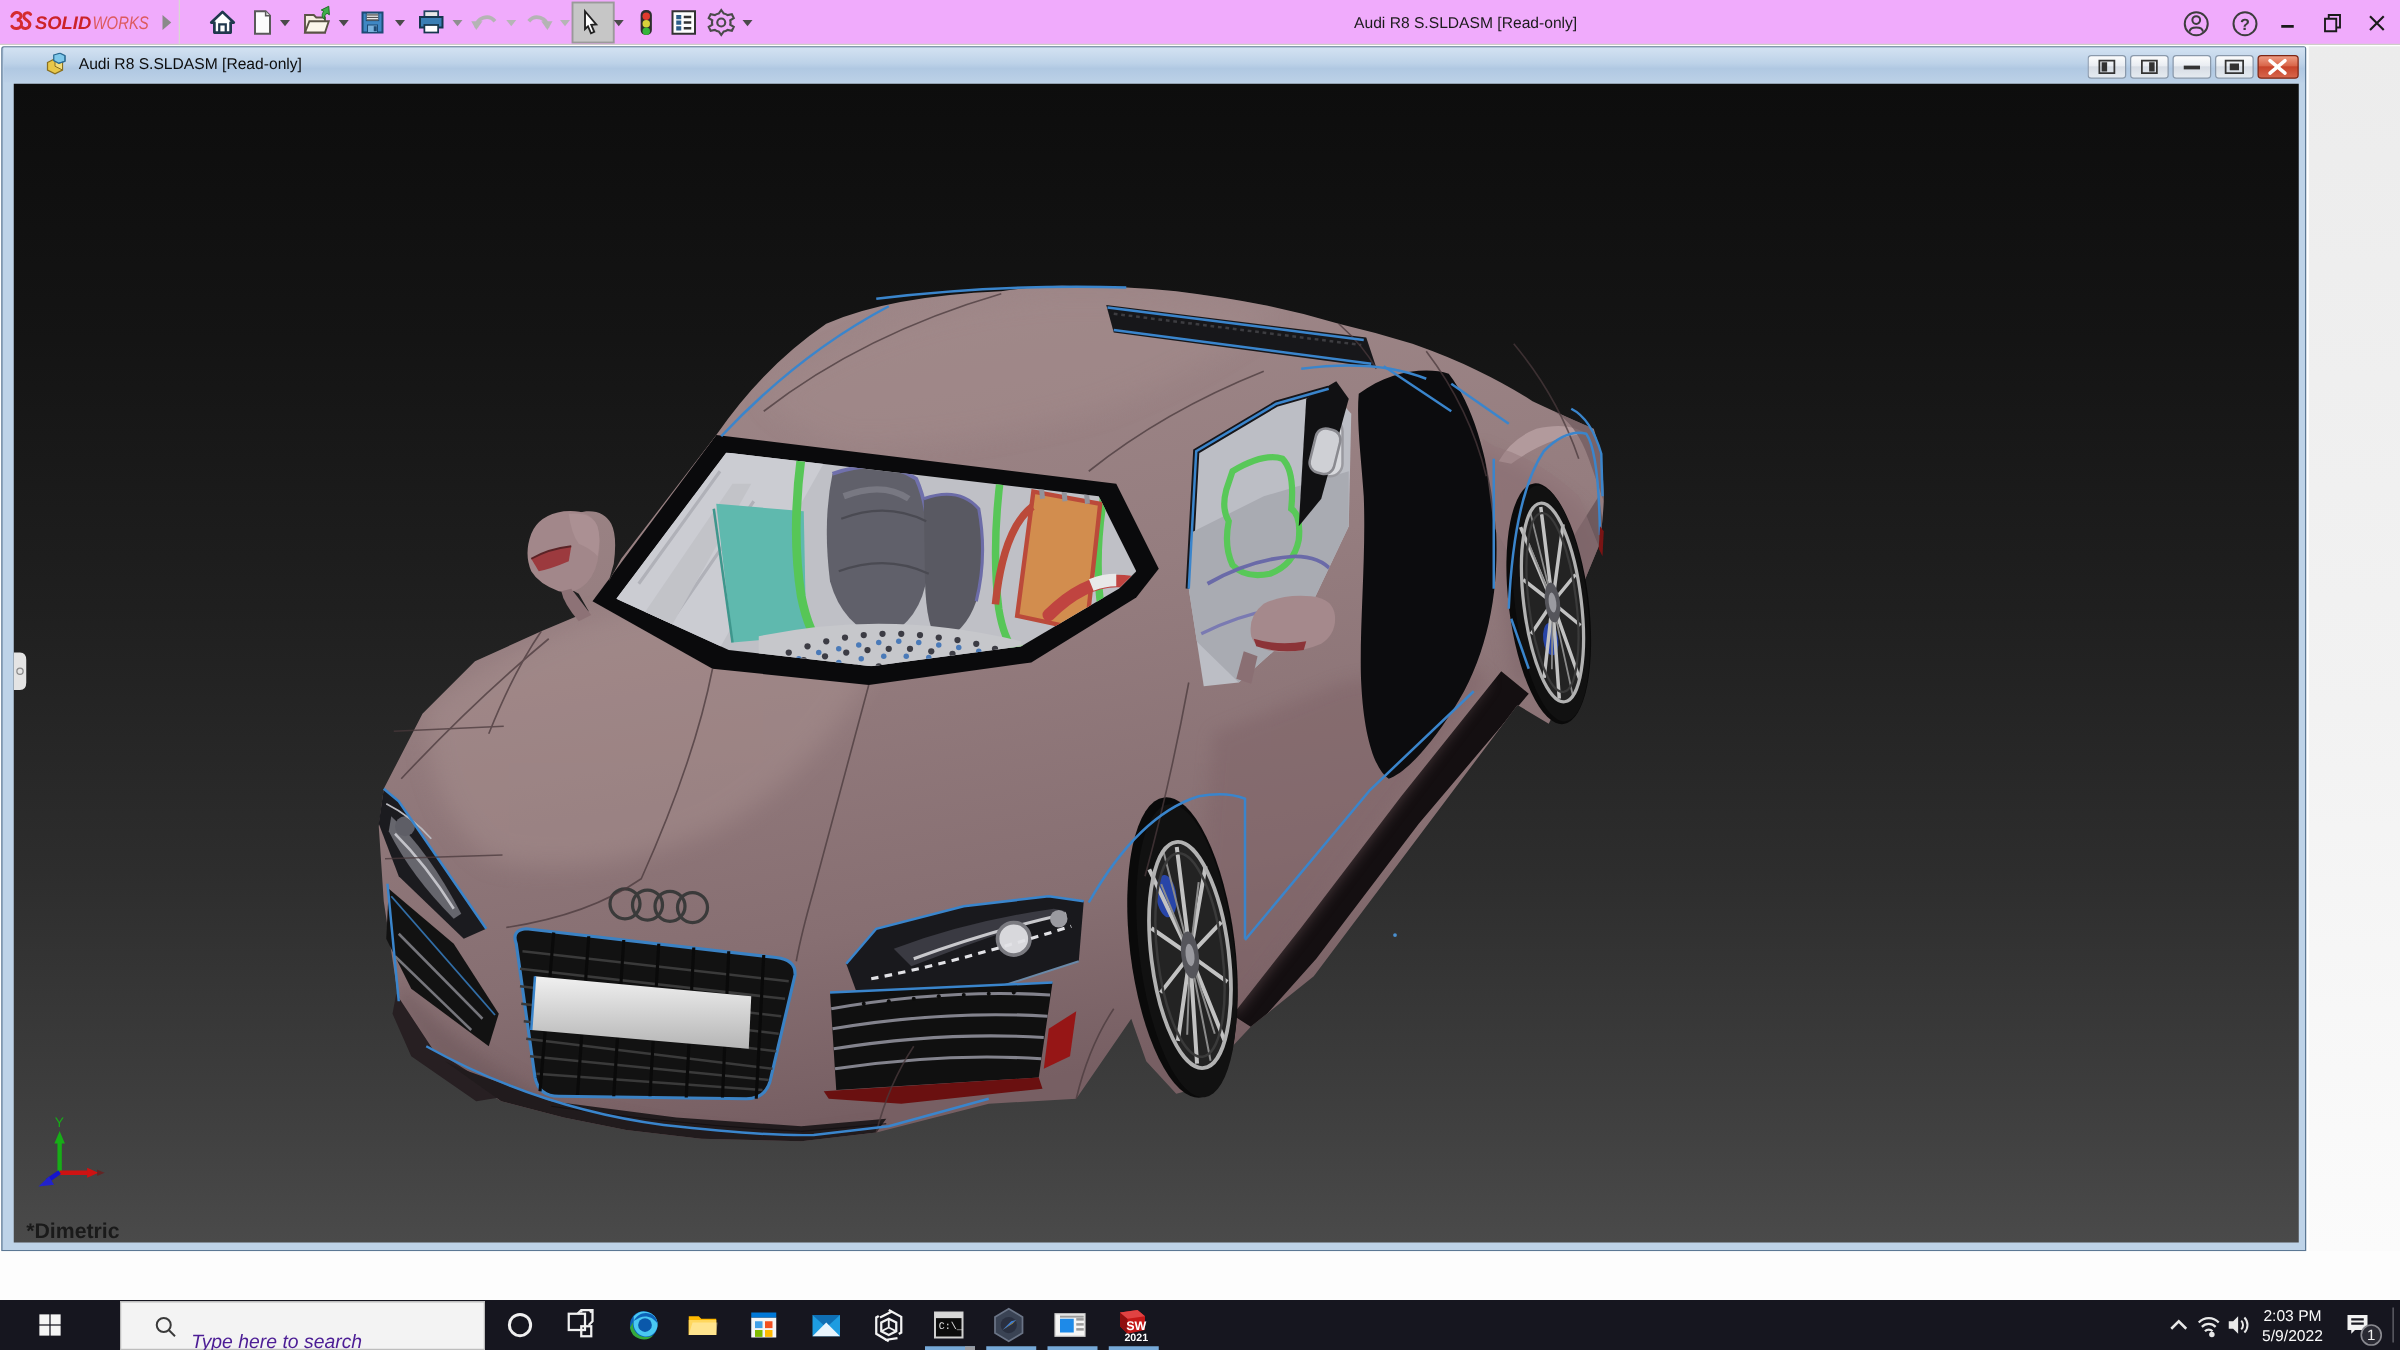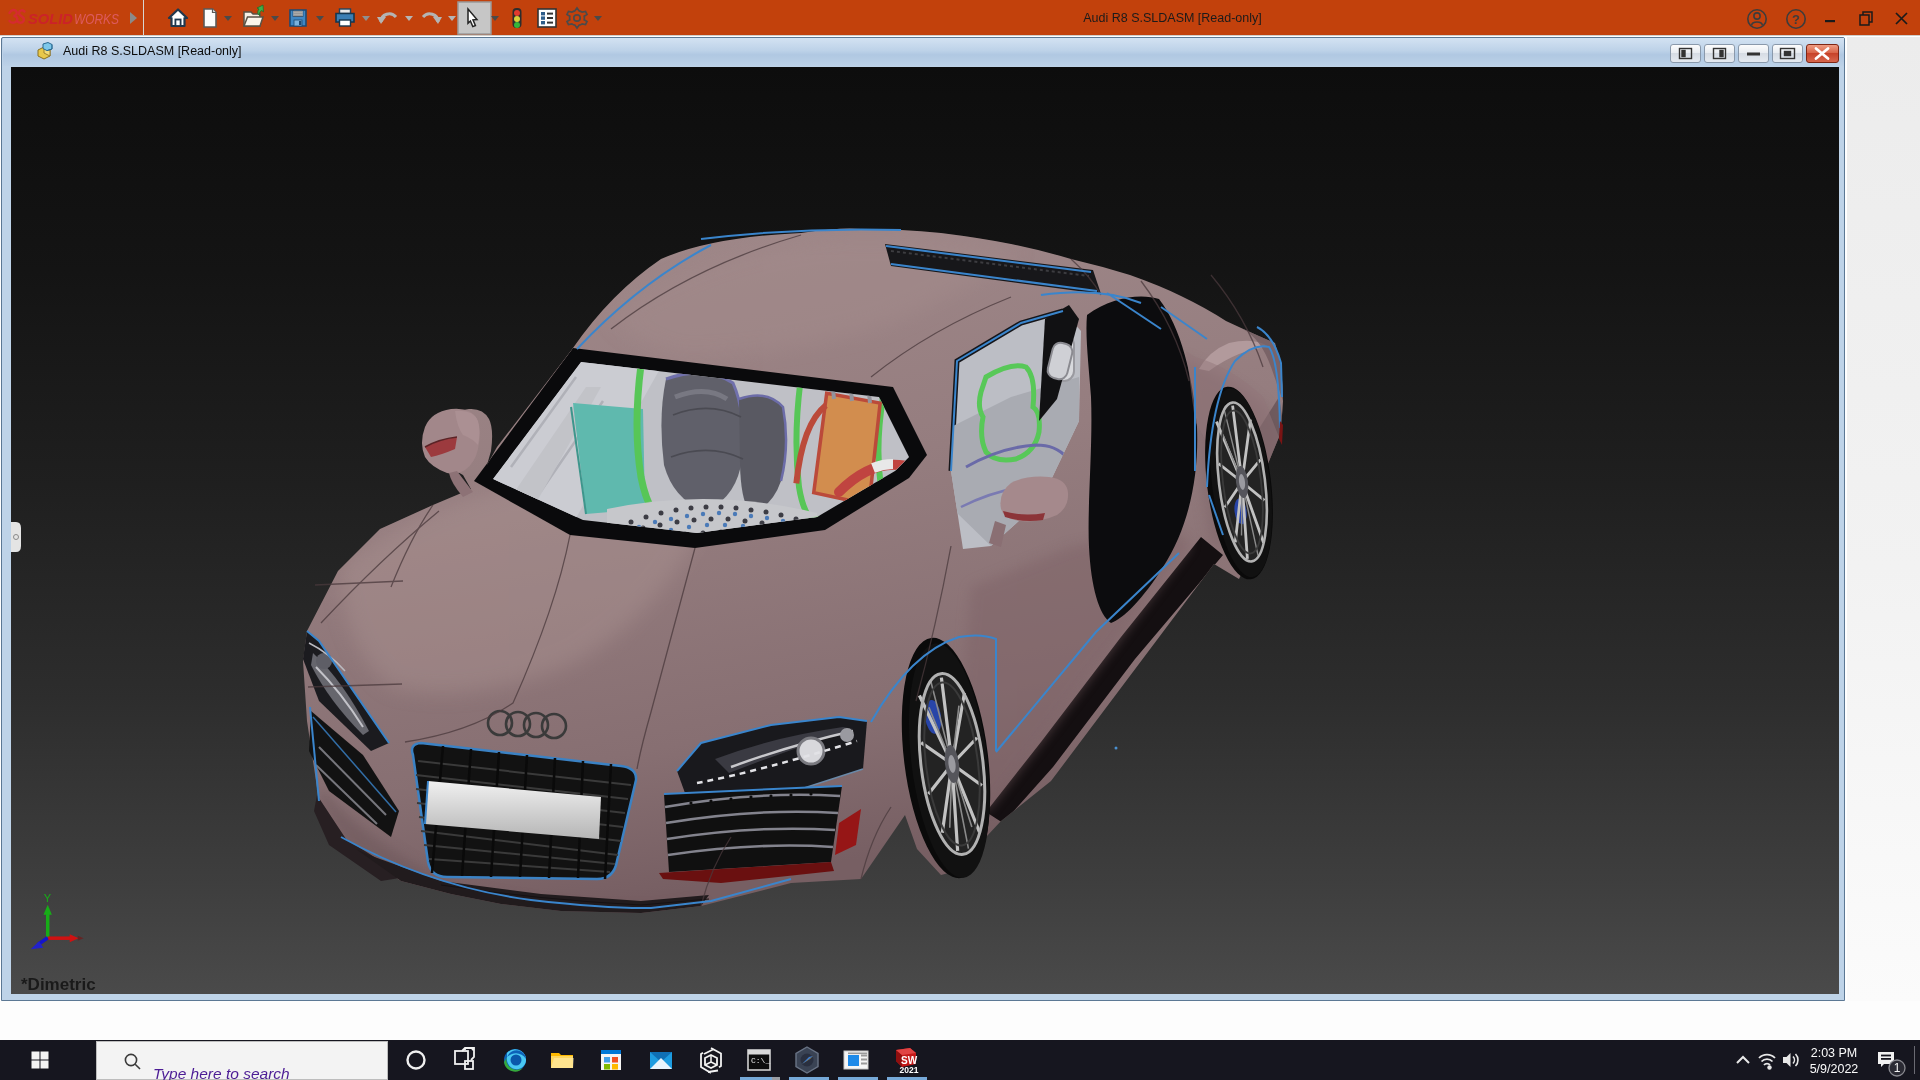--- a/index.html
+++ b/index.html
@@ -1,19 +1,19 @@
 <!DOCTYPE html>
 <html><head>
 <meta charset="utf-8">
 <style>
   * { margin:0; padding:0; box-sizing:border-box; }
   html,body { width:1920px; height:1080px; overflow:hidden; font-family:"Liberation Sans",sans-serif; background:#ffffff; }
   .abs { position:absolute; }
   
-  #topbar { position:absolute; left:0; top:0; width:1920px; height:36px; background:#c2410c; border-bottom:1px solid #cfcdc9; }
+  #topbar { position:absolute; left:0; top:0; width:1920px; height:36px; background:#f0abfc; border-bottom:1px solid #cfcdc9; }
   #logo { position:absolute; left:7px; top:6px; }
   #topTitle { position:absolute; left:1000px; top:0; width:345px; height:36px; line-height:36px; text-align:center; font-size:12.5px; color:#1b1b1b; }
   .tbSep { position:absolute; top:0; width:1px; height:35px; background:#d8d6d2; }
   
   #innerWin { position:absolute; left:1px; top:37px; width:1844px; height:964px; background:#bed3e8; border:1px solid #5c7894; border-radius:2px 2px 0 0; }
   #innerTitle { position:absolute; left:1px; top:0px; width:1841px; height:28px;
      background:linear-gradient(180deg,#d3e2f2 0%,#bdd2e8 45%,#b0c8e2 60%,#bcd1e7 100%); }
   #innerTitle .txt { position:absolute; left:60px; top:6px; font-size:12.5px; color:#0c0c0c; }
   #viewport { position:absolute; left:9px; top:29px; width:1828px; height:927px;
      background:linear-gradient(180deg,#0d0d0d 0%,#141414 22%,#1f1f1f 45%,#2d2d2d 68%,#3e3e3e 88%,#4a4a4a 100%); }

